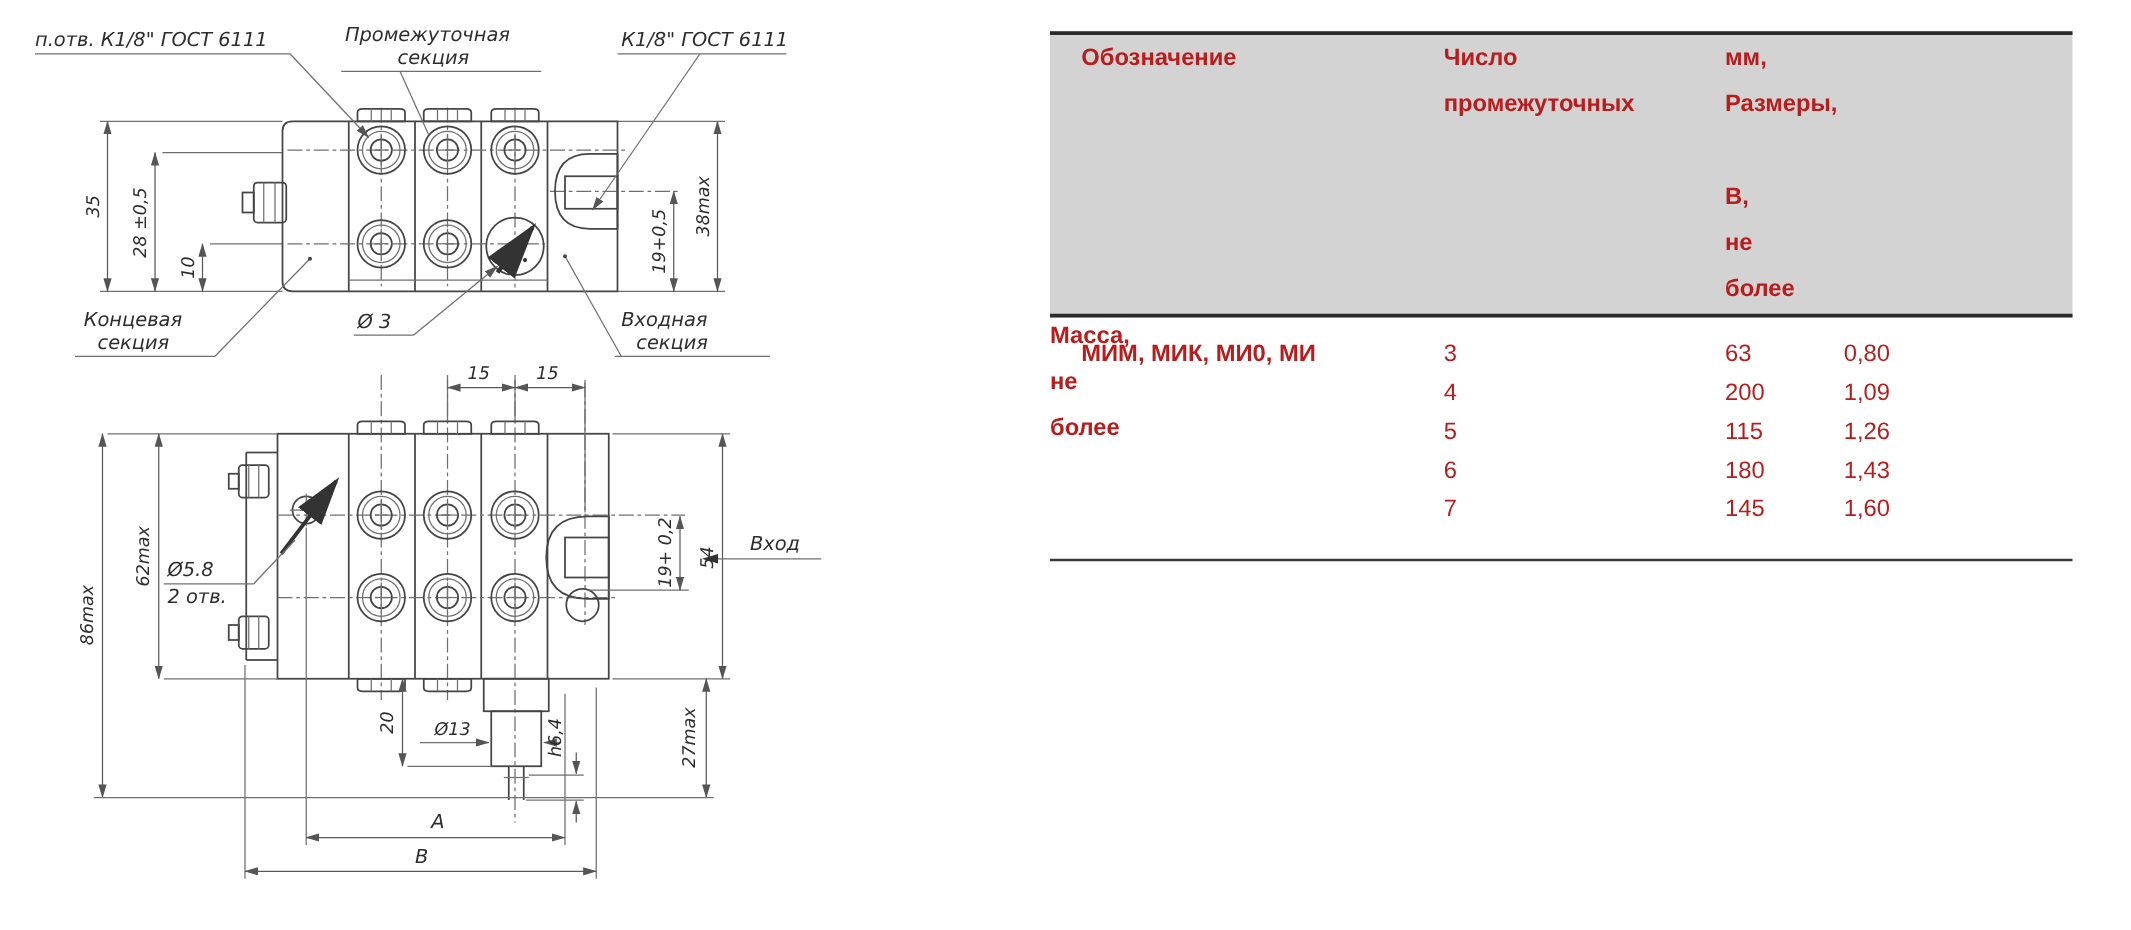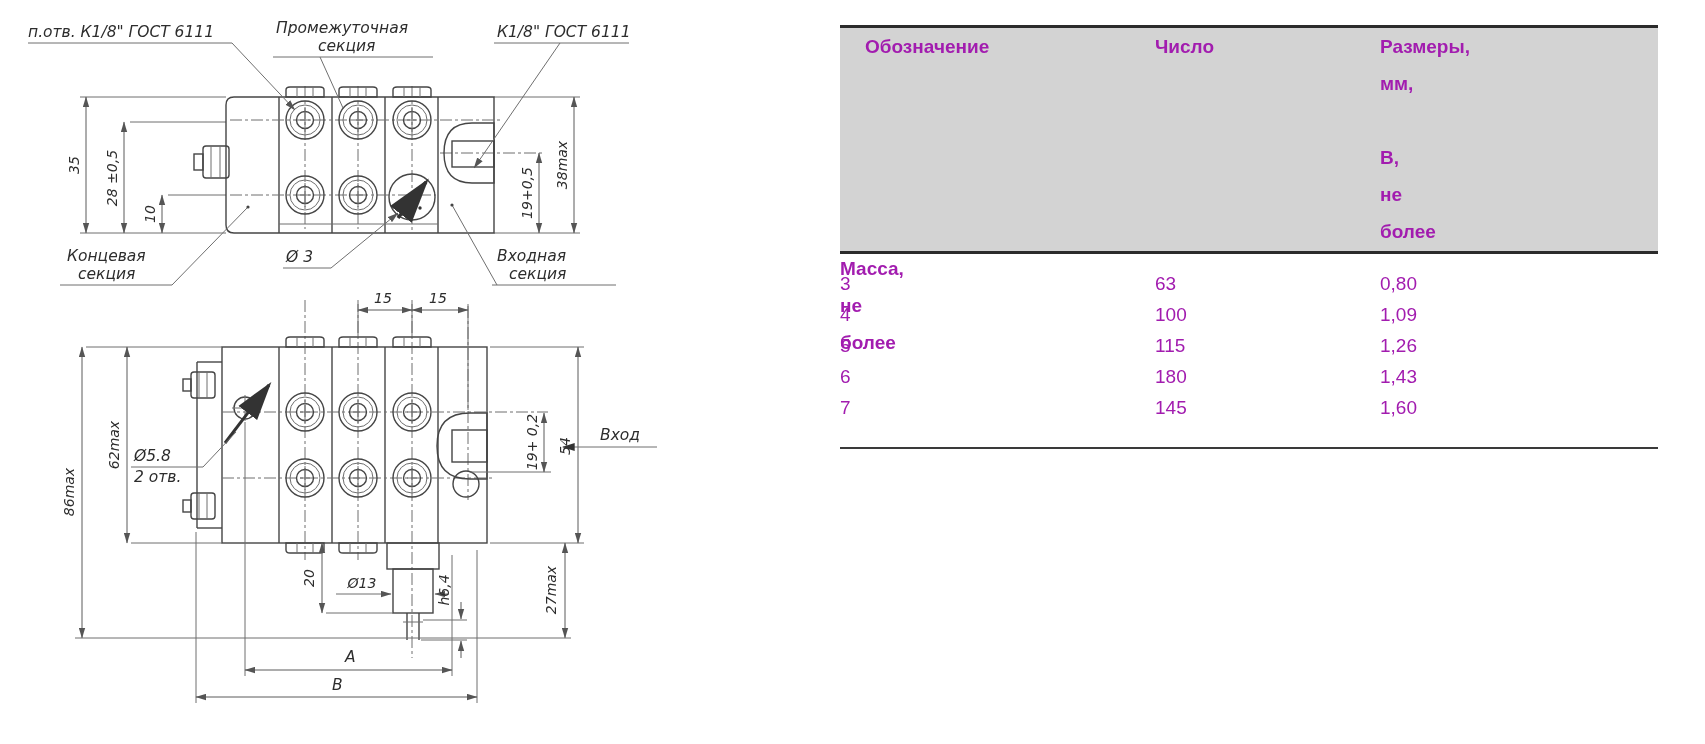--- a/index.html
+++ b/index.html
@@ -9,21 +9,21 @@
   
   svg.drawing { position:absolute; left:0; top:0; }
   .ln { stroke:#454545; stroke-width:1.4; fill:none; }
   .tn { stroke:#6f6f6f; stroke-width:1; fill:none; }
   .cl { stroke:#6f6f6f; stroke-width:1; fill:none; stroke-dasharray:12 3 3 3; }
   .dm { stroke:#5a5a5a; stroke-width:1; fill:none; }
   .lb { font:italic 15.5px "DejaVu Sans", sans-serif; fill:#2d2d2d; }
   .dt { font:italic 14px "DejaVu Sans", sans-serif; fill:#2d2d2d; }
 
   
-  .spec-table { position:absolute; left:840px; top:25px; width:818px; color:#a21caf; }
+  .spec-table { position:absolute; left:840px; top:25px; width:818px; color:#b91c1c; }
   .thead { background:#d3d3d3; border-top:3px solid #2b2b2b; border-bottom:3px solid #2b2b2b;
            display:grid; grid-template-columns:315px 225px 95px 108px 75px;
            font-size:19px; font-weight:bold; line-height:37px; height:223px; }
   .thead .c1 { padding-left:25px; }
   .hline { height:37px; white-space:nowrap; }
   .c34 { grid-column:3 / 6; display:block; }
   .sub { display:grid; grid-template-columns:95px 108px 75px; }
   .tbody { display:grid; grid-template-columns:315px 225px 95px 108px 75px;
            font-size:19px; line-height:31px; padding-top:14px; padding-bottom:24px;
            border-bottom:2px solid #3a3a3a; }
@@ -257,51 +257,55 @@
     </g>
   </svg>
 
   <div class="spec-table">
     <div class="thead">
       <div class="c1">
         <div class="hline">Обозначение</div>
       </div>
       <div class="c2">
         <div class="hline">Число</div>
+        <div class="hline">промежуточных</div>
       </div>
       <div class="c34">
+        <div class="hline">мм,</div>
         <div class="hline">Размеры,</div>
-        <div class="hline">мм,</div>
         <div class="hline"></div>
         <div class="sub">
           <div>
             <div class="hline">В,</div>
             <div class="hline">не</div>
             <div class="hline">более</div>
           </div>
         </div>
       </div>
       <div class="c5">
         <div class="hline">Масса,</div>
         <div class="hline">не</div>
         <div class="hline">более</div>
       </div>
     </div>
 
     <div class="tbody">
+      <div class="c1">
+        <div class="bline">МИМ, МИК, МИ0, МИ</div>
+      </div>
       <div class="c2">
         <div class="bline">3</div>
         <div class="bline">4</div>
         <div class="bline">5</div>
         <div class="bline">6</div>
         <div class="bline">7</div>
       </div>
       <div class="c4">
         <div class="bline">63</div>
-        <div class="bline">100</div>
+        <div class="bline">200</div>
         <div class="bline">115</div>
         <div class="bline">180</div>
         <div class="bline">145</div>
       </div>
       <div class="c5">
         <div class="bline">0,80</div>
         <div class="bline">1,09</div>
         <div class="bline">1,26</div>
         <div class="bline">1,43</div>
         <div class="bline">1,60</div>

